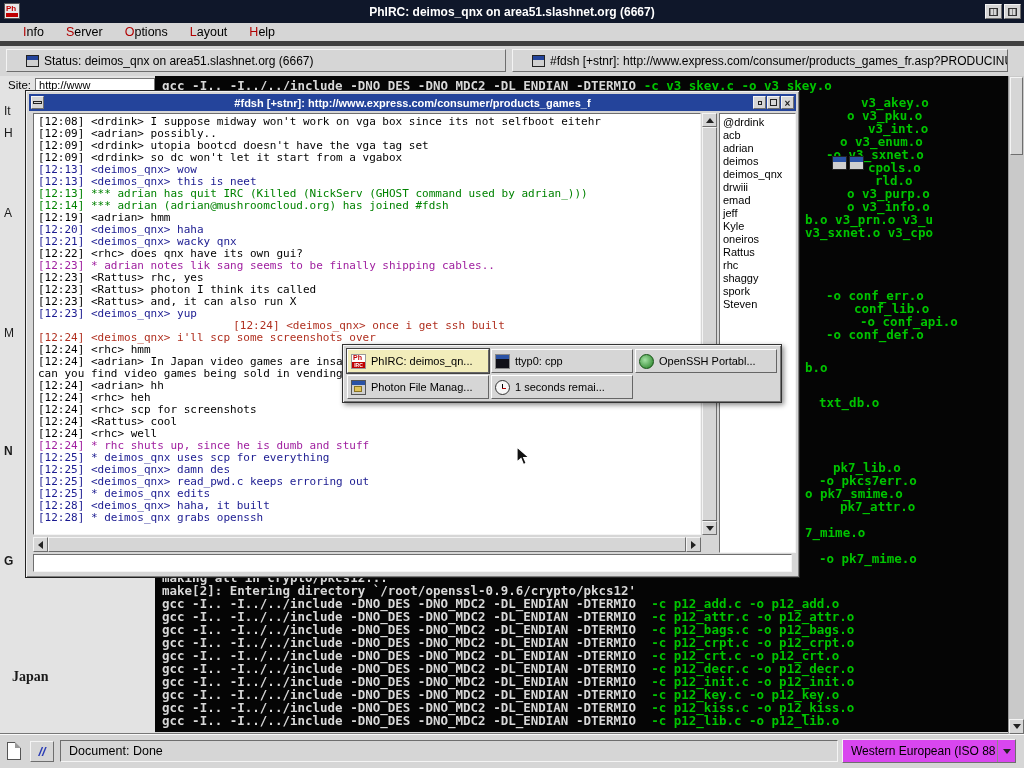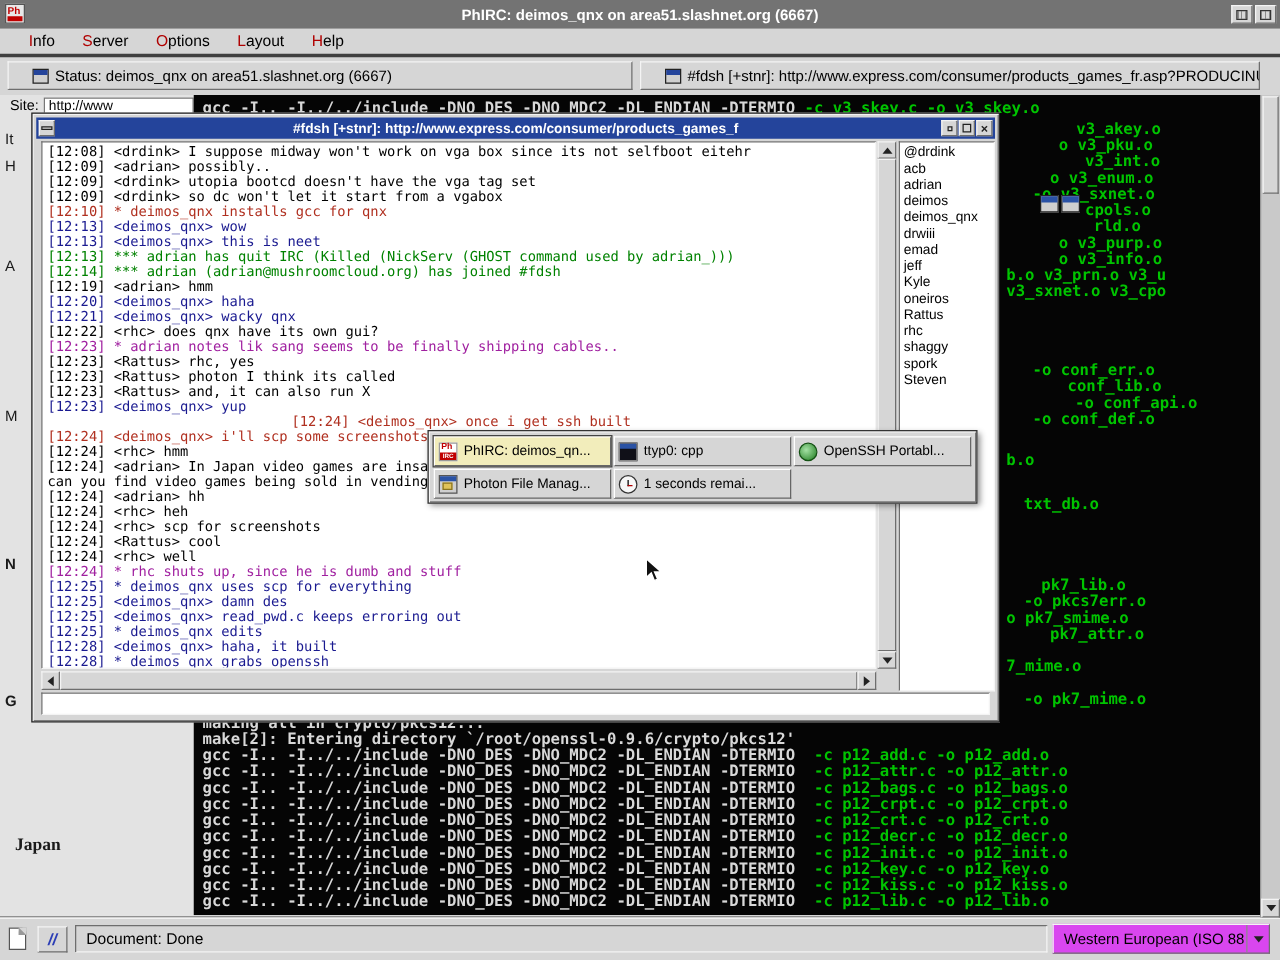--- a/index.html
+++ b/index.html
@@ -8,30 +8,30 @@
 
   
   .raised { background:#d6d6d6; border-top:1px solid #f4f4f4; border-left:1px solid #f4f4f4; border-right:1px solid #6e6e6e; border-bottom:1px solid #6e6e6e; }
   .inset  { border-top:1px solid #6e6e6e; border-left:1px solid #6e6e6e; border-right:1px solid #f4f4f4; border-bottom:1px solid #f4f4f4; }
   .tri-up    { width:0;height:0;border-left:4px solid transparent;border-right:4px solid transparent;border-bottom:5px solid #222; }
   .tri-down  { width:0;height:0;border-left:4px solid transparent;border-right:4px solid transparent;border-top:5px solid #222; }
   .tri-left  { width:0;height:0;border-top:4px solid transparent;border-bottom:4px solid transparent;border-right:5px solid #222; }
   .tri-right { width:0;height:0;border-top:4px solid transparent;border-bottom:4px solid transparent;border-left:5px solid #222; }
 
   
-  .titlebar { position:absolute; left:0; top:0; width:1024px; height:23px; background:#737373;
+  .titlebar { position:absolute; left:0; top:0; width:1024px; height:23px; background:#0f172a;
               display:flex; align-items:center; justify-content:center; color:#fff; font-size:12px; font-weight:bold; }
   .tb-icon { position:absolute; left:4px; top:3px; width:16px; height:16px; background:#e8e8e8; border:1px solid #555; }
   .tb-icon::before { content:"Ph"; position:absolute; left:1px; top:0; font:bold 8px "Liberation Sans",sans-serif; color:#c00000; }
   .tb-icon::after  { content:""; position:absolute; left:1px; bottom:1px; width:12px; height:4px; background:#c00000; }
   .tb-btn { position:absolute; top:4px; width:17px; height:15px; display:flex; align-items:center; justify-content:center; }
   .tb-btn .grid-ico { width:9px; height:8px; border:1px solid #333; background:repeating-linear-gradient(90deg,#888 0 1px,transparent 1px 3px); }
 
   .menubar { position:absolute; left:0; top:23px; width:1024px; height:23px; background:#d6d6d6;
-             display:flex; align-items:center; padding-left:12px; border-bottom:3px solid #404040; }
+             display:flex; align-items:center; padding-left:12px; border-bottom:5px solid #404040; }
   .menu-item { padding:2px 11px; font-size:12.5px; color:#000; cursor:default; }
   .hotkey { color:#b00000; }
 
   .statusrow { position:absolute; left:0; top:46px; width:1024px; height:30px; background:#d6d6d6; }
   .statustab { position:absolute; top:3px; height:23px; display:flex; align-items:center; gap:5px;
                padding-left:19px; font-size:12px; white-space:nowrap; overflow:hidden; }
   .mini-ico { flex:none; width:13px; height:12px; border:1px solid #222; background:#cfcfcf; position:relative; }
   .mini-ico::before { content:""; position:absolute; left:0; top:0; right:0; height:4px; background:#24449b; }
 
   
@@ -247,21 +247,20 @@
         <div class="irc-btn raised">
             <span class="g-cls"></span>
           </div>
       </div>
     </div>
     <div class="chat" id="chat">
         <div class="chat-line" style="color: rgb(0, 0, 0);">[12:08] &lt;drdink&gt; I suppose midway won't work on vga box since its not selfboot eitehr</div>
         <div class="chat-line" style="color: rgb(0, 0, 0);">[12:09] &lt;adrian&gt; possibly..</div>
         <div class="chat-line" style="color: rgb(0, 0, 0);">[12:09] &lt;drdink&gt; utopia bootcd doesn't have the vga tag set</div>
         <div class="chat-line" style="color: rgb(0, 0, 0);">[12:09] &lt;drdink&gt; so dc won't let it start from a vgabox</div>
-        <div class="chat-line" style="color: rgb(176, 48, 32);">[12:10] * deimos_qnx installs gcc for qnx</div>
         <div class="chat-line" style="color: rgb(26, 26, 144);">[12:13] &lt;deimos_qnx&gt; wow</div>
         <div class="chat-line" style="color: rgb(26, 26, 144);">[12:13] &lt;deimos_qnx&gt; this is neet</div>
         <div class="chat-line" style="color: rgb(0, 130, 0);">[12:13] *** adrian has quit IRC (Killed (NickServ (GHOST command used by adrian_)))</div>
         <div class="chat-line" style="color: rgb(0, 130, 0);">[12:14] *** adrian (adrian@mushroomcloud.org) has joined #fdsh</div>
         <div class="chat-line" style="color: rgb(0, 0, 0);">[12:19] &lt;adrian&gt; hmm</div>
         <div class="chat-line" style="color: rgb(26, 26, 144);">[12:20] &lt;deimos_qnx&gt; haha</div>
         <div class="chat-line" style="color: rgb(26, 26, 144);">[12:21] &lt;deimos_qnx&gt; wacky qnx</div>
         <div class="chat-line" style="color: rgb(0, 0, 0);">[12:22] &lt;rhc&gt; does qnx have its own gui?</div>
         <div class="chat-line" style="color: rgb(160, 32, 160);">[12:23] * adrian notes lik sang seems to be finally shipping cables..</div>
         <div class="chat-line" style="color: rgb(0, 0, 0);">[12:23] &lt;Rattus&gt; rhc, yes</div>

